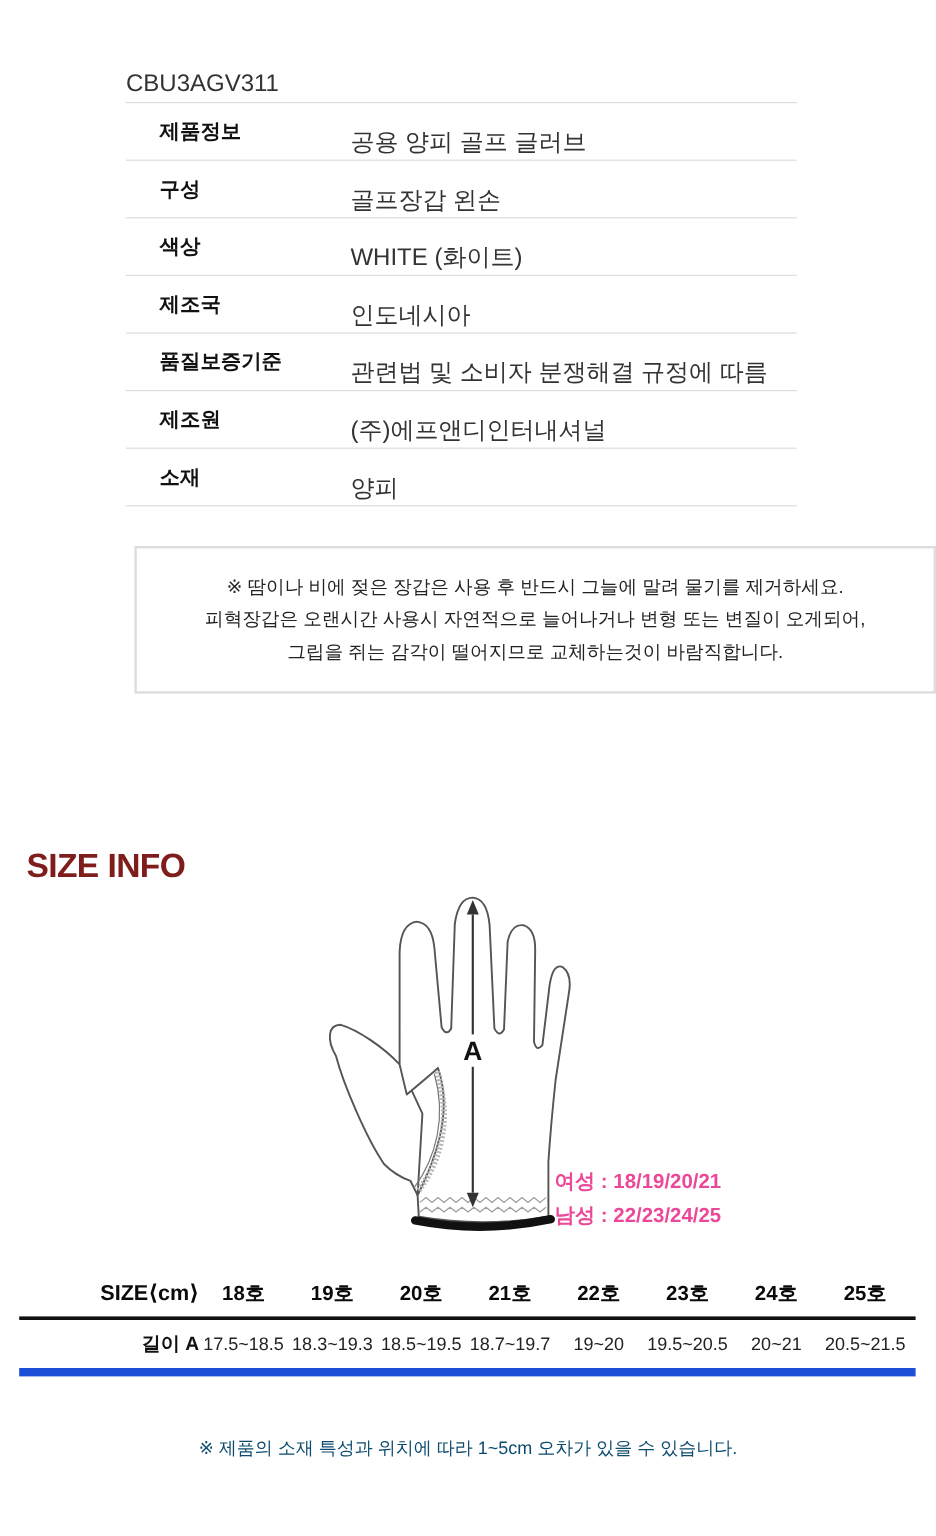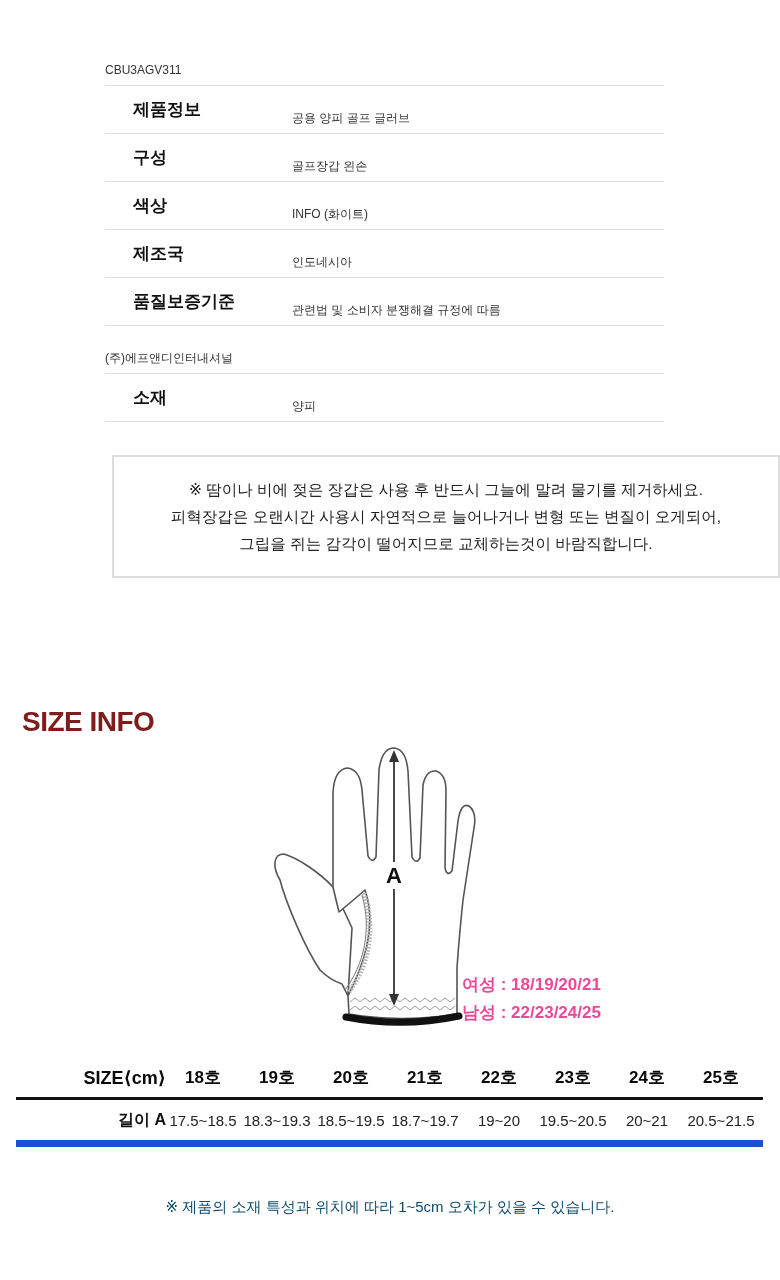--- a/index.html
+++ b/index.html
@@ -6,21 +6,21 @@
   body{
     width:780px;height:1280px;position:relative;background:#ffffff;
     font-family:"Liberation Sans","DejaVu Sans",sans-serif;color:#111;
     overflow:hidden;
   }
   
   .spec-table{position:absolute;left:105px;top:38px;width:559px;}
   .spec-row{height:47px;display:flex;align-items:center;border-bottom:1px solid #ddd;}
   .spec-label{width:187px;padding-left:28px;box-sizing:border-box;
     font-weight:bold;font-size:17px;color:#111;}
-  .spec-value{flex:1;font-size:12px;color:#333;margin-top:17px;}
+  .spec-value{flex:1;font-size:20px;color:#333;margin-top:17px;}
   
   .notice-box{position:absolute;left:112px;top:455px;width:668px;height:123px;
     border:2px solid #ddd;box-sizing:border-box;
     display:flex;flex-direction:column;justify-content:center;align-items:center;}
   .notice-line{font-size:15.5px;line-height:27px;color:#222;text-align:center;white-space:nowrap;}
   
   .size-info-heading{position:absolute;left:22px;top:706px;
     font-size:28px;font-weight:bold;letter-spacing:-0.5px;color:#7f1d1d;}
   .glove-svg{position:absolute;left:250px;top:728px;}
   .gender-sizes{position:absolute;left:462px;top:971px;}
@@ -50,31 +50,32 @@
   <div class="spec-row">
     <div class="spec-label">제품정보</div>
     <div class="spec-value">공용 양피 골프 글러브</div>
   </div>
   <div class="spec-row">
     <div class="spec-label">구성</div>
     <div class="spec-value">골프장갑 왼손</div>
   </div>
   <div class="spec-row">
     <div class="spec-label">색상</div>
-    <div class="spec-value">INFO (화이트)</div>
+    <div class="spec-value">WHITE (화이트)</div>
   </div>
   <div class="spec-row">
     <div class="spec-label">제조국</div>
     <div class="spec-value">인도네시아</div>
   </div>
   <div class="spec-row">
     <div class="spec-label">품질보증기준</div>
     <div class="spec-value">관련법 및 소비자 분쟁해결 규정에 따름</div>
   </div>
   <div class="spec-row">
+    <div class="spec-label">제조원</div>
     <div class="spec-value">(주)에프앤디인터내셔널</div>
   </div>
   <div class="spec-row">
     <div class="spec-label">소재</div>
     <div class="spec-value">양피</div>
   </div>
 </div>
 
 <div class="notice-box">
   <div class="notice-line">※ 땀이나 비에 젖은 장갑은 사용 후 반드시 그늘에 말려 물기를 제거하세요.</div>

